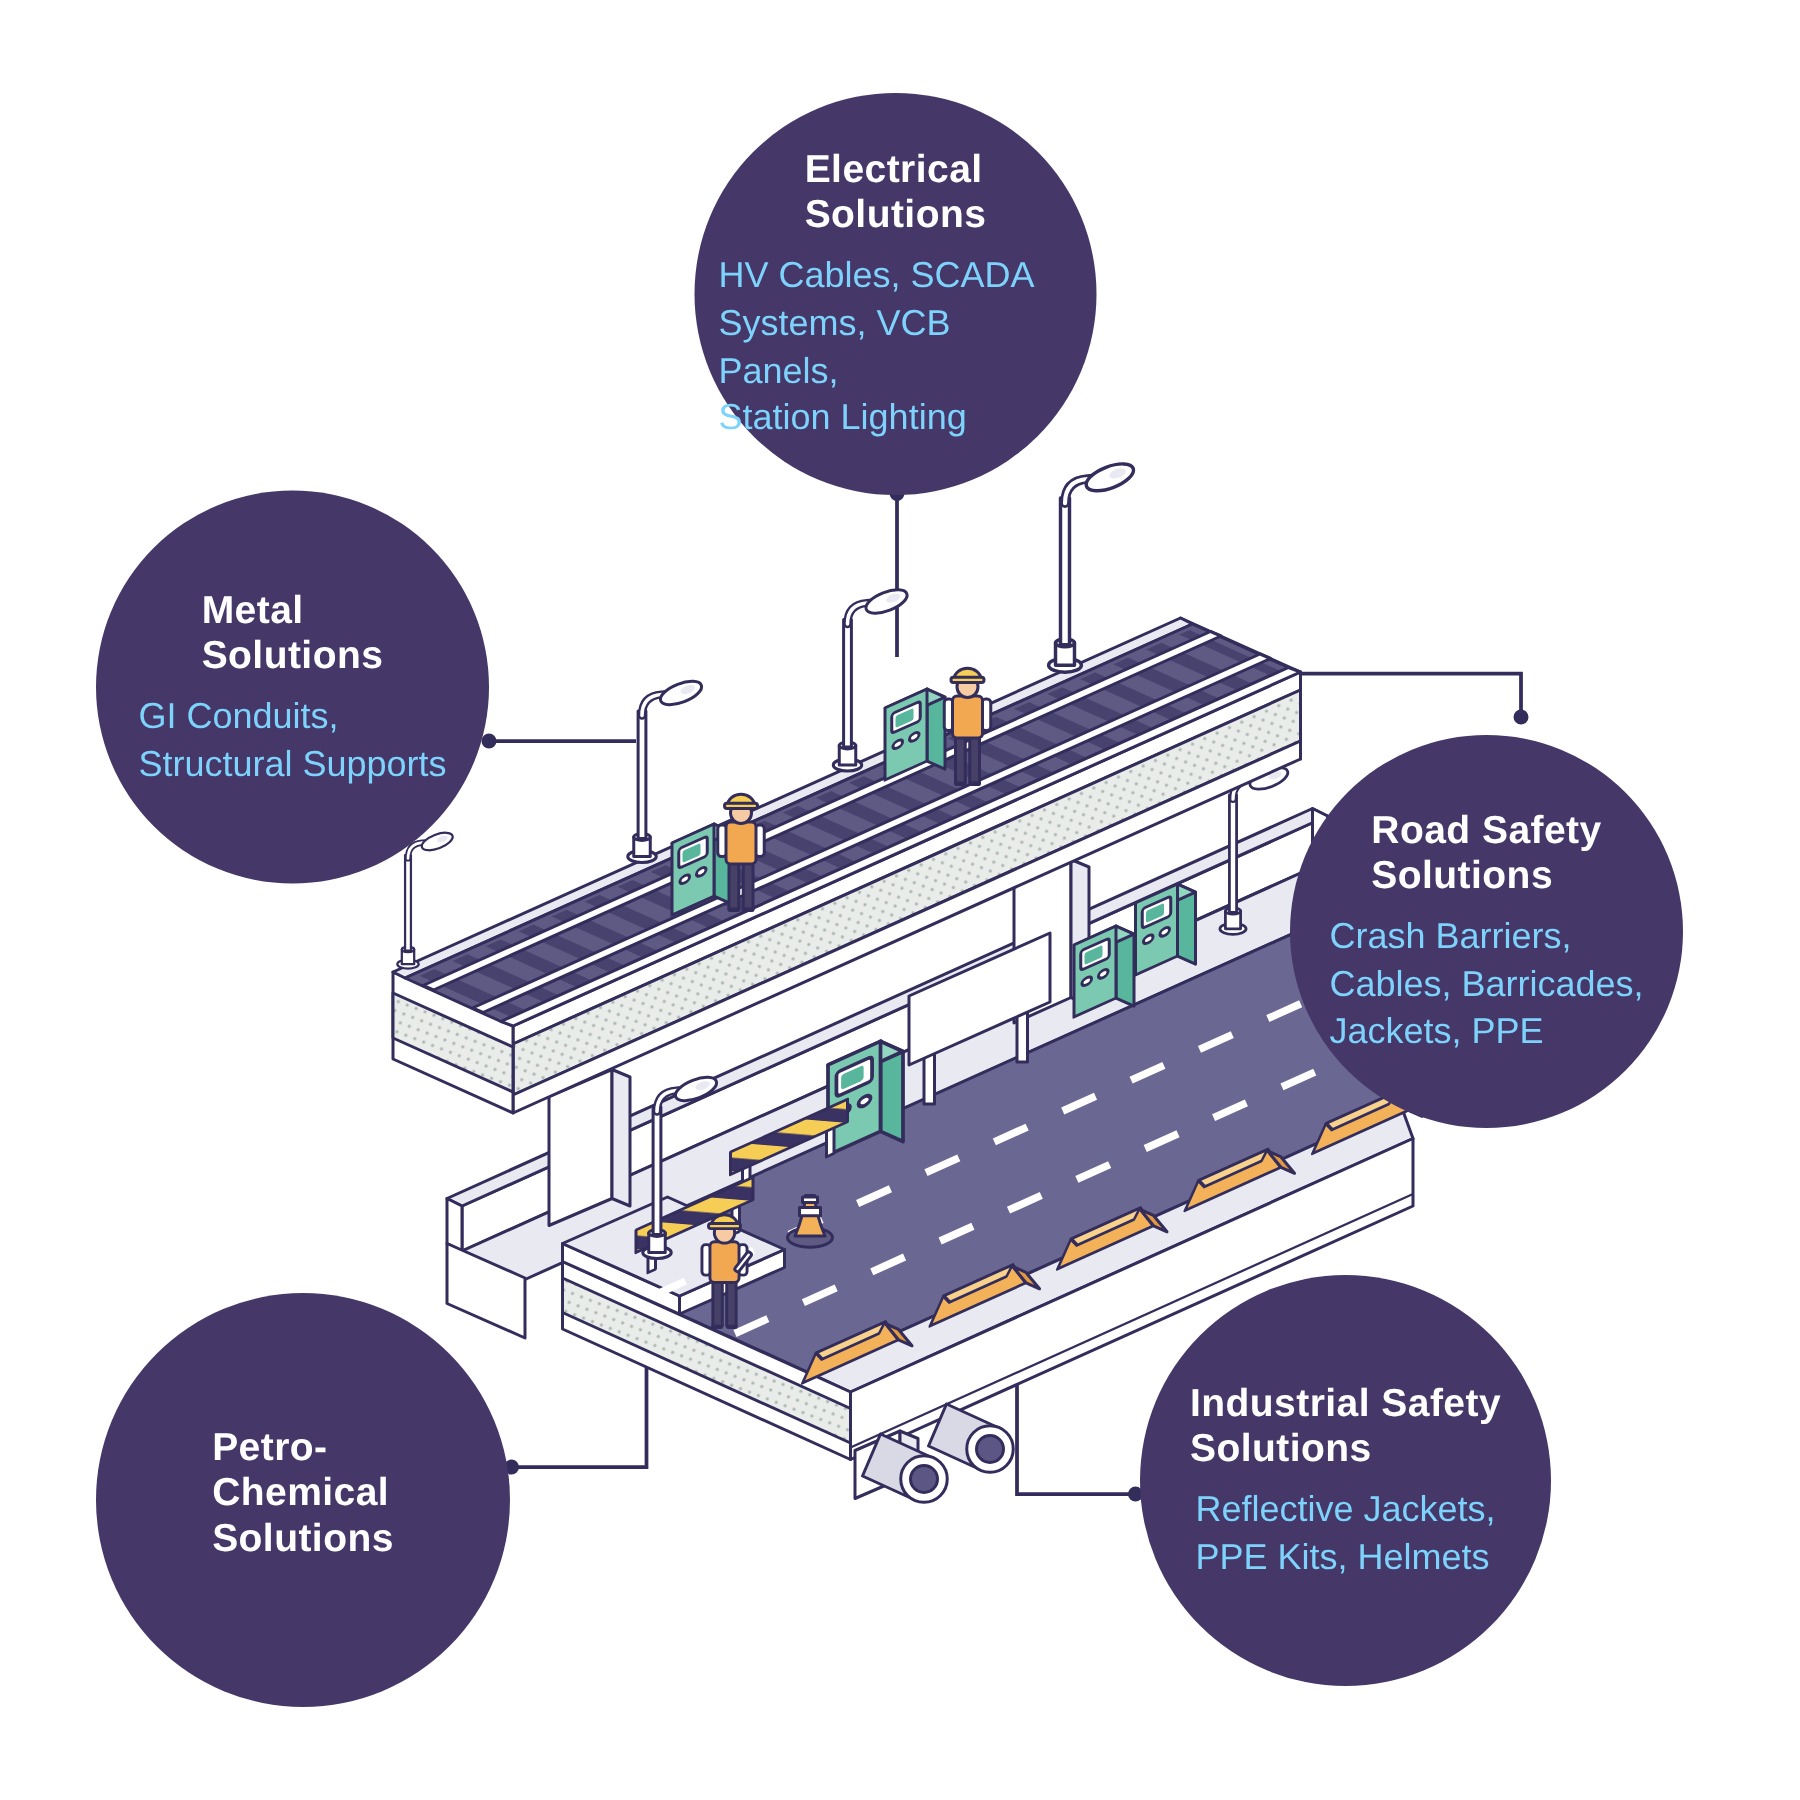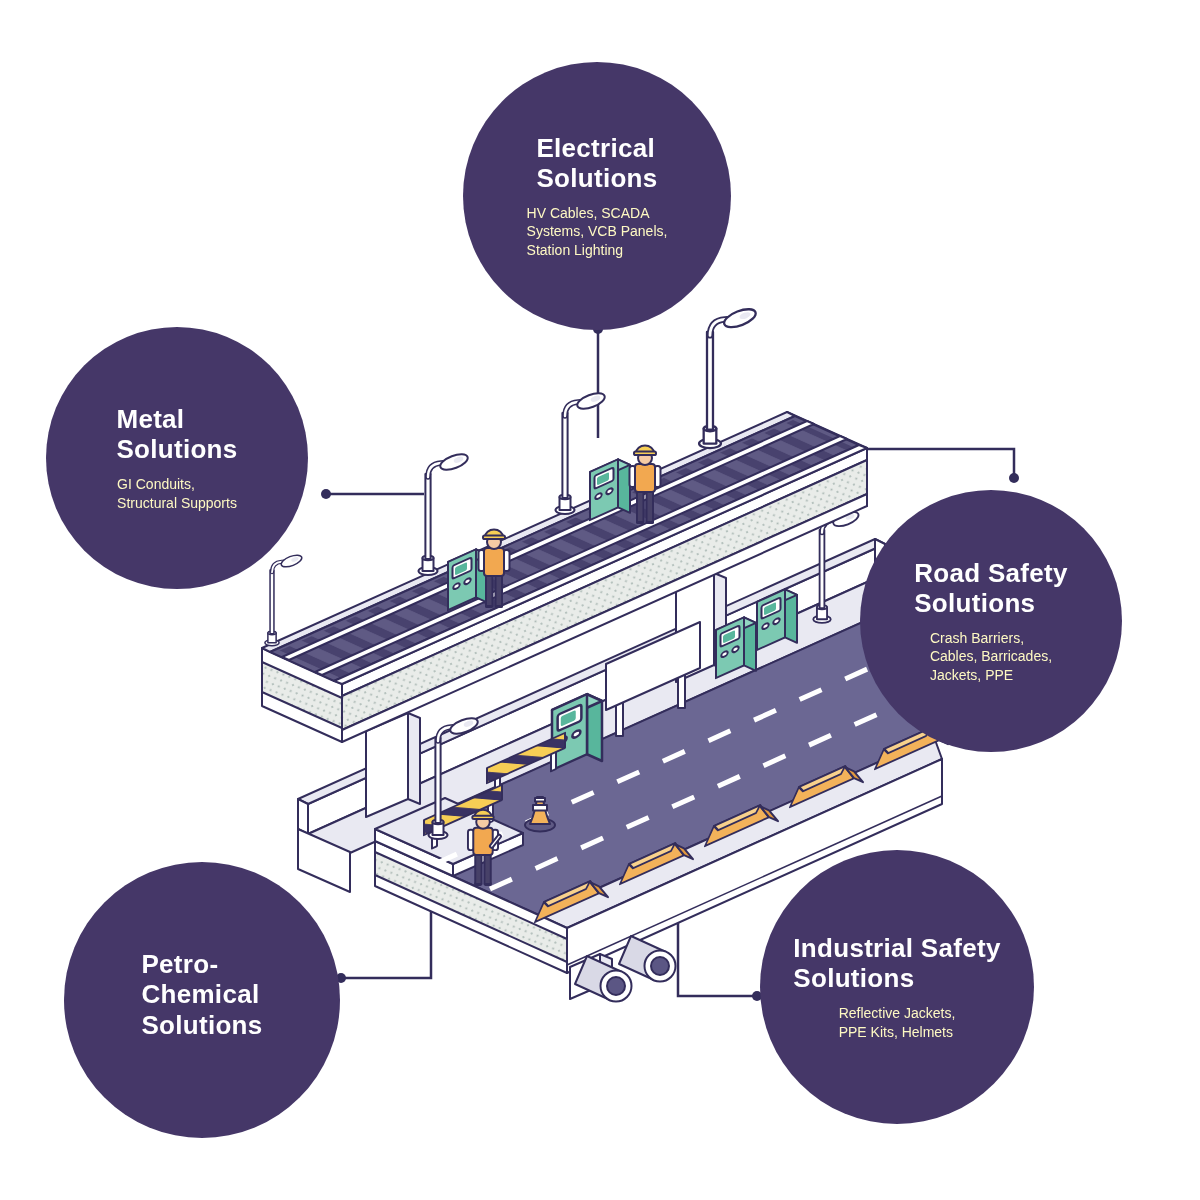--- a/index.html
+++ b/index.html
@@ -14,21 +14,21 @@
   html,body{margin:0;padding:0}
   body{background:var(--paper);font-family:"Liberation Sans",sans-serif}
   .stage{position:relative;width:1200px;height:1200px;overflow:hidden;background:var(--paper)}
   .scene{position:absolute;left:0;top:0}
   .st{stroke:var(--ink);stroke-width:2;stroke-linejoin:round;stroke-linecap:round}
   .conn{fill:none;stroke:var(--ink);stroke-width:2.5;stroke-linejoin:miter}
   .node{position:absolute;border-radius:50%;background:var(--node);color:var(--nodetext);
         display:flex;flex-direction:column;align-items:center;justify-content:center;
         text-align:left;box-sizing:border-box;padding:0 16px}
   .node-title{font-weight:bold;font-size:26px;line-height:1.16;letter-spacing:.3px;white-space:pre-line;margin-bottom:11px}
-  .node-body{font-size:14px;line-height:1.32;color:#fef9c3;white-space:pre-line}
+  .node-body{font-size:24px;line-height:1.32;color:#7dd3fc;white-space:pre-line}
 </style>
 </head>
 <body>
 
 <div class="stage">
 
 <svg class="scene" width="1200" height="1200" viewBox="0 0 1200 1200">
   <defs>
     <pattern id="stip" width="9" height="9" patternUnits="userSpaceOnUse" patternTransform="rotate(-24)">
       <rect width="9" height="9" fill="var(--stipbg)"></rect>
@@ -241,21 +241,21 @@
 </svg>
 
 <div class="node" style="left:463px;top:62px;width:268px;height:268px">
   <div class="node-title">Electrical
 Solutions</div>
   <div class="node-body">HV Cables, SCADA
 Systems, VCB Panels,
 Station Lighting</div>
 </div>
 
-<div class="node" style="left:46px;top:327px;width:262px;height:262px">
+<div class="node" style="left:64px;top:327px;width:262px;height:262px">
   <div class="node-title">Metal
 Solutions</div>
   <div class="node-body">GI Conduits,
 Structural Supports</div>
 </div>
 
 <div class="node" style="left:860px;top:490px;width:262px;height:262px">
   <div class="node-title">Road Safety
 Solutions</div>
   <div class="node-body">Crash Barriers,

